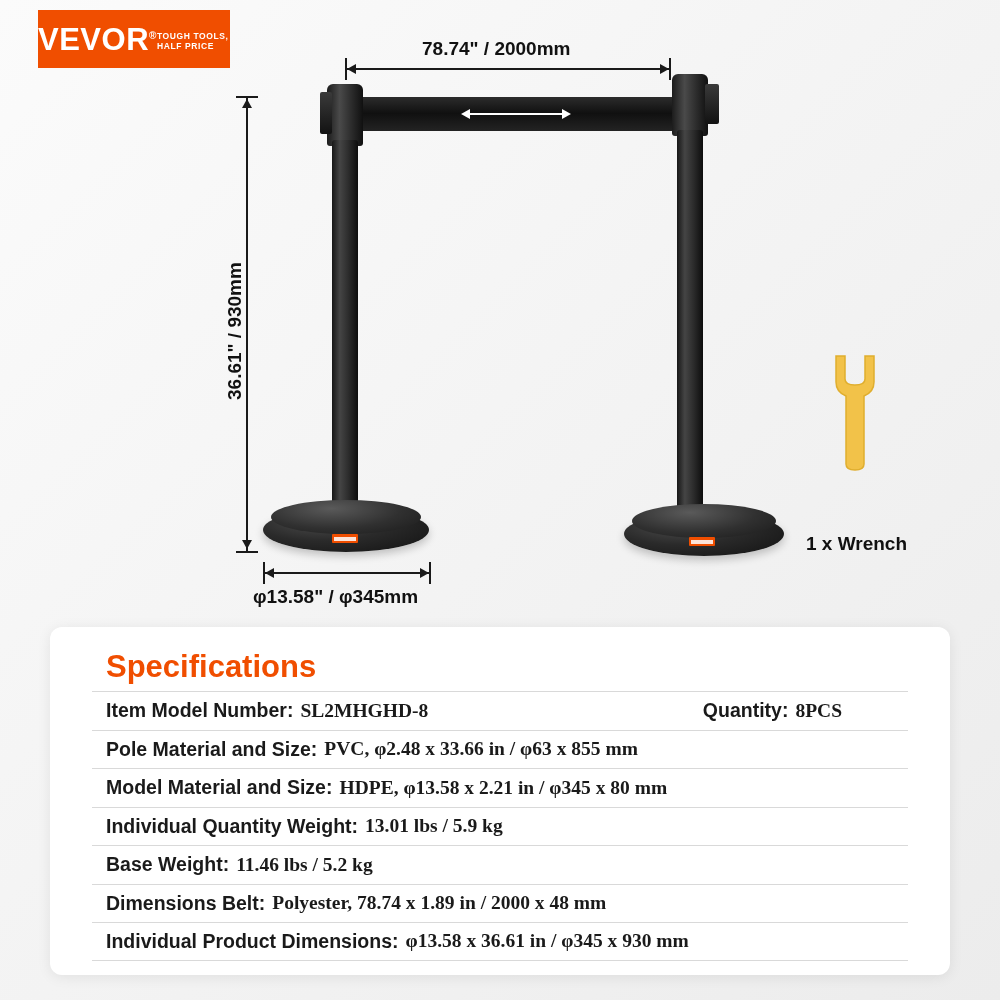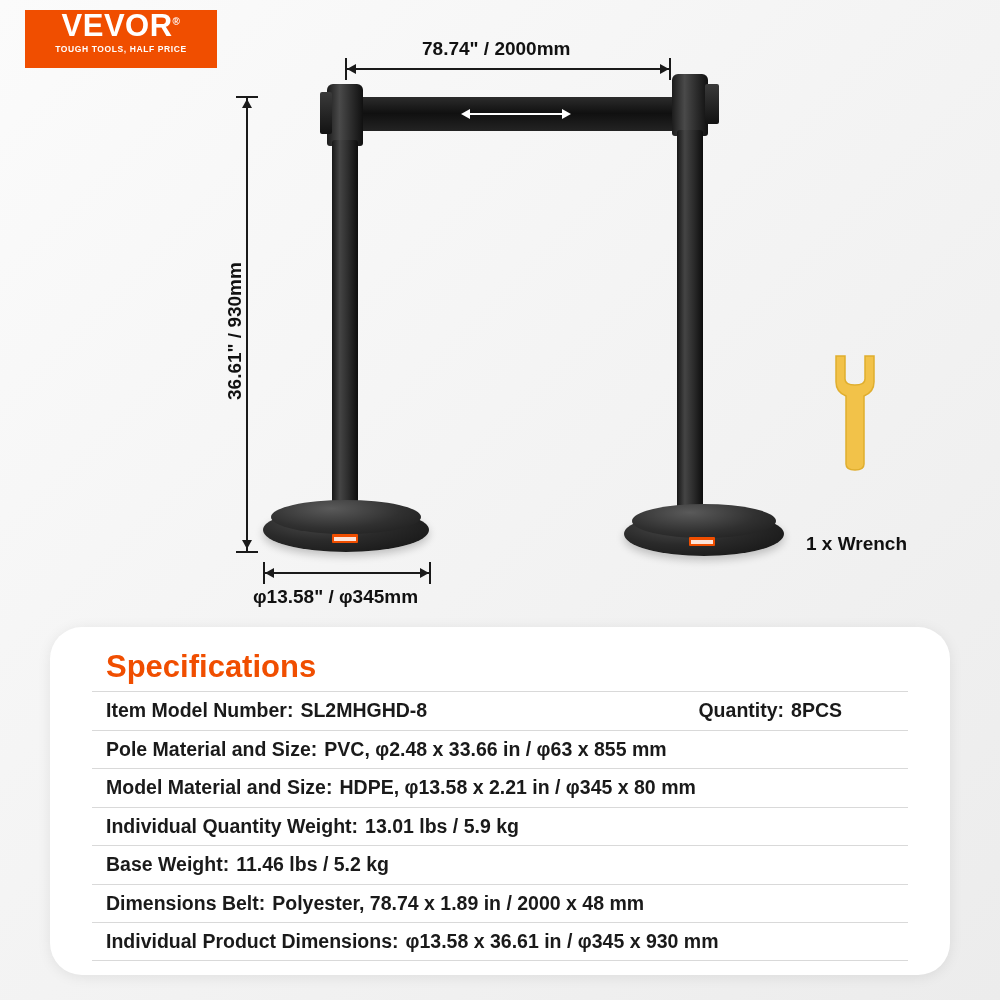--- a/index.html
+++ b/index.html
@@ -17,27 +17,27 @@
   
   .bg {
     position: absolute;
     inset: 0;
     background: linear-gradient(135deg, #fbfbfb 0%, #f4f4f4 45%, #ececec 100%);
   }
 
   
   .logo {
     position: absolute;
-    left: 25px;
+    left: 38px;
     top: 10px;
     width: 192px;
     height: 58px;
     background: #f04e00;
     display: flex;
-    flex-direction: column;
+    flex-direction: row;
     align-items: center;
     justify-content: flex-start;
     box-sizing: border-box;
   }
   .logo-word {
     color: #ffffff;
     font-weight: bold;
     font-size: 31px;
     letter-spacing: 0.5px;
     line-height: 1;
@@ -224,21 +224,21 @@
   }
 
   
   .spec-card {
     position: absolute;
     left: 50px;
     top: 627px;
     width: 900px;
     height: 348px;
     background: #ffffff;
-    border-radius: 32px;
+    border-radius: 12px;
     box-shadow: 0 2px 14px rgba(0,0,0,0.08);
     box-sizing: border-box;
     padding: 22px 42px 10px 42px;
   }
   .spec-title {
     color: #f04e00;
     font-size: 31px;
     font-weight: bold;
     margin: 0 0 6px 14px;
   }
@@ -254,20 +254,21 @@
   }
   .spec-row:last-child {
     border-bottom: 1px solid #d9d9d9;
   }
   .spec-label {
     font-weight: bold;
   }
   .spec-value {
     font-weight: bold;
     margin-left: 7px;
+    font-family: Liberation Serif, serif;
   }
   .spec-row-split {
     justify-content: flex-start;
   }
   .spec-qty {
     margin-left: auto;
     display: flex;
     align-items: center;
     padding-right: 66px;
     text-align: right;

